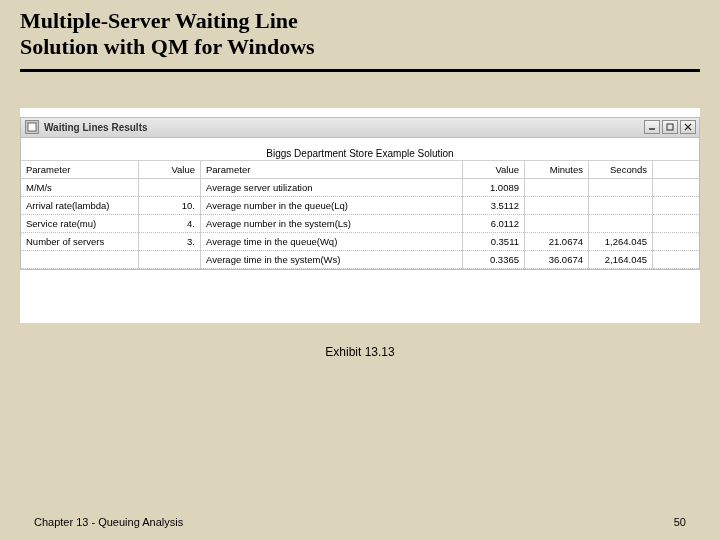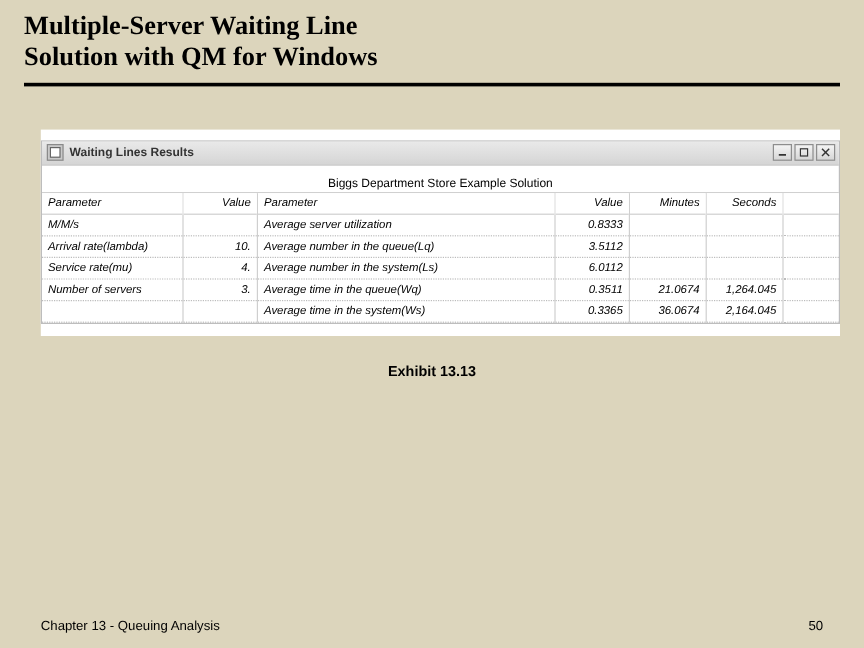--- a/index.html
+++ b/index.html
@@ -19,23 +19,23 @@
     line-height: 1.2;
     color: #000;
     font-family: Liberation Serif, serif;
   }
   .hr {
     height: 3px;
     background: #000;
     margin: 4px 20px 0 20px;
   }
   .screenshot-holder {
-    margin: 36px 20px 0 34px;
+    margin: 36px 20px 0 20px;
     background: #fff;
-    height: 172px;
+    height: 215px;
     position: relative;
   }
   .window {
     position: absolute;
     left: 0; right: 0; top: 9px;
     border: 1px solid #bdbdbd;
     background: #fff;
     font-family: Tahoma, Geneva, sans-serif;
     font-size: 10px;
     color: #000;
@@ -72,21 +72,20 @@
   .winbtn svg { width: 8px; height: 8px; }
   .caption-bar {
     text-align: center;
     font-size: 10px;
     padding: 10px 0 1px 0;
     border-bottom: 1px solid #d0d0d0;
   }
   .grid {
     display: flex;
     width: 100%;
-    font-style: italic;
   }
   .col {
     border-right: 1px solid #cfcfcf;
   }
   .col:last-child { border-right: none; }
   .col-param1 { width: 118px; }
   .col-value1 { width: 62px; text-align: right; }
   .col-param2 { flex: 1; }
   .col-value2 { width: 62px; text-align: right; }
   .col-min   { width: 64px; text-align: right; }
@@ -105,21 +104,21 @@
   .col-value2 .cell, .col-value2 .hdr,
   .col-min .cell, .col-min .hdr,
   .col-sec .cell, .col-sec .hdr { justify-content: flex-end; }
   .hdr {
     font-weight: normal;
     background: #fff;
     border-bottom: 1px solid #cfcfcf;
   }
   .exhibit {
     text-align: center;
-    font-weight: bold;
+    font-weight: normal;
     font-size: 12px;
     margin-top: 22px;
     color: #000;
   }
   .footer {
     position: absolute;
     left: 34px; right: 34px; bottom: 12px;
     display: flex;
     justify-content: space-between;
     font-size: 11px;
@@ -188,21 +187,21 @@
       <div class="col col-param2">
         <div class="hdr">Parameter</div>
         <div class="cell">Average server utilization</div>
         <div class="cell">Average number in the queue(Lq)</div>
         <div class="cell">Average number in the system(Ls)</div>
         <div class="cell">Average time in the queue(Wq)</div>
         <div class="cell">Average time in the system(Ws)</div>
       </div>
       <div class="col col-value2">
         <div class="hdr">Value</div>
-        <div class="cell">0.8333</div>
+        <div class="cell">1.0089</div>
         <div class="cell">3.5112</div>
         <div class="cell">6.0112</div>
         <div class="cell">0.3511</div>
         <div class="cell">0.3365</div>
       </div>
       <div class="col col-min">
         <div class="hdr">Minutes</div>
         <div class="cell"></div>
         <div class="cell"></div>
         <div class="cell"></div>

